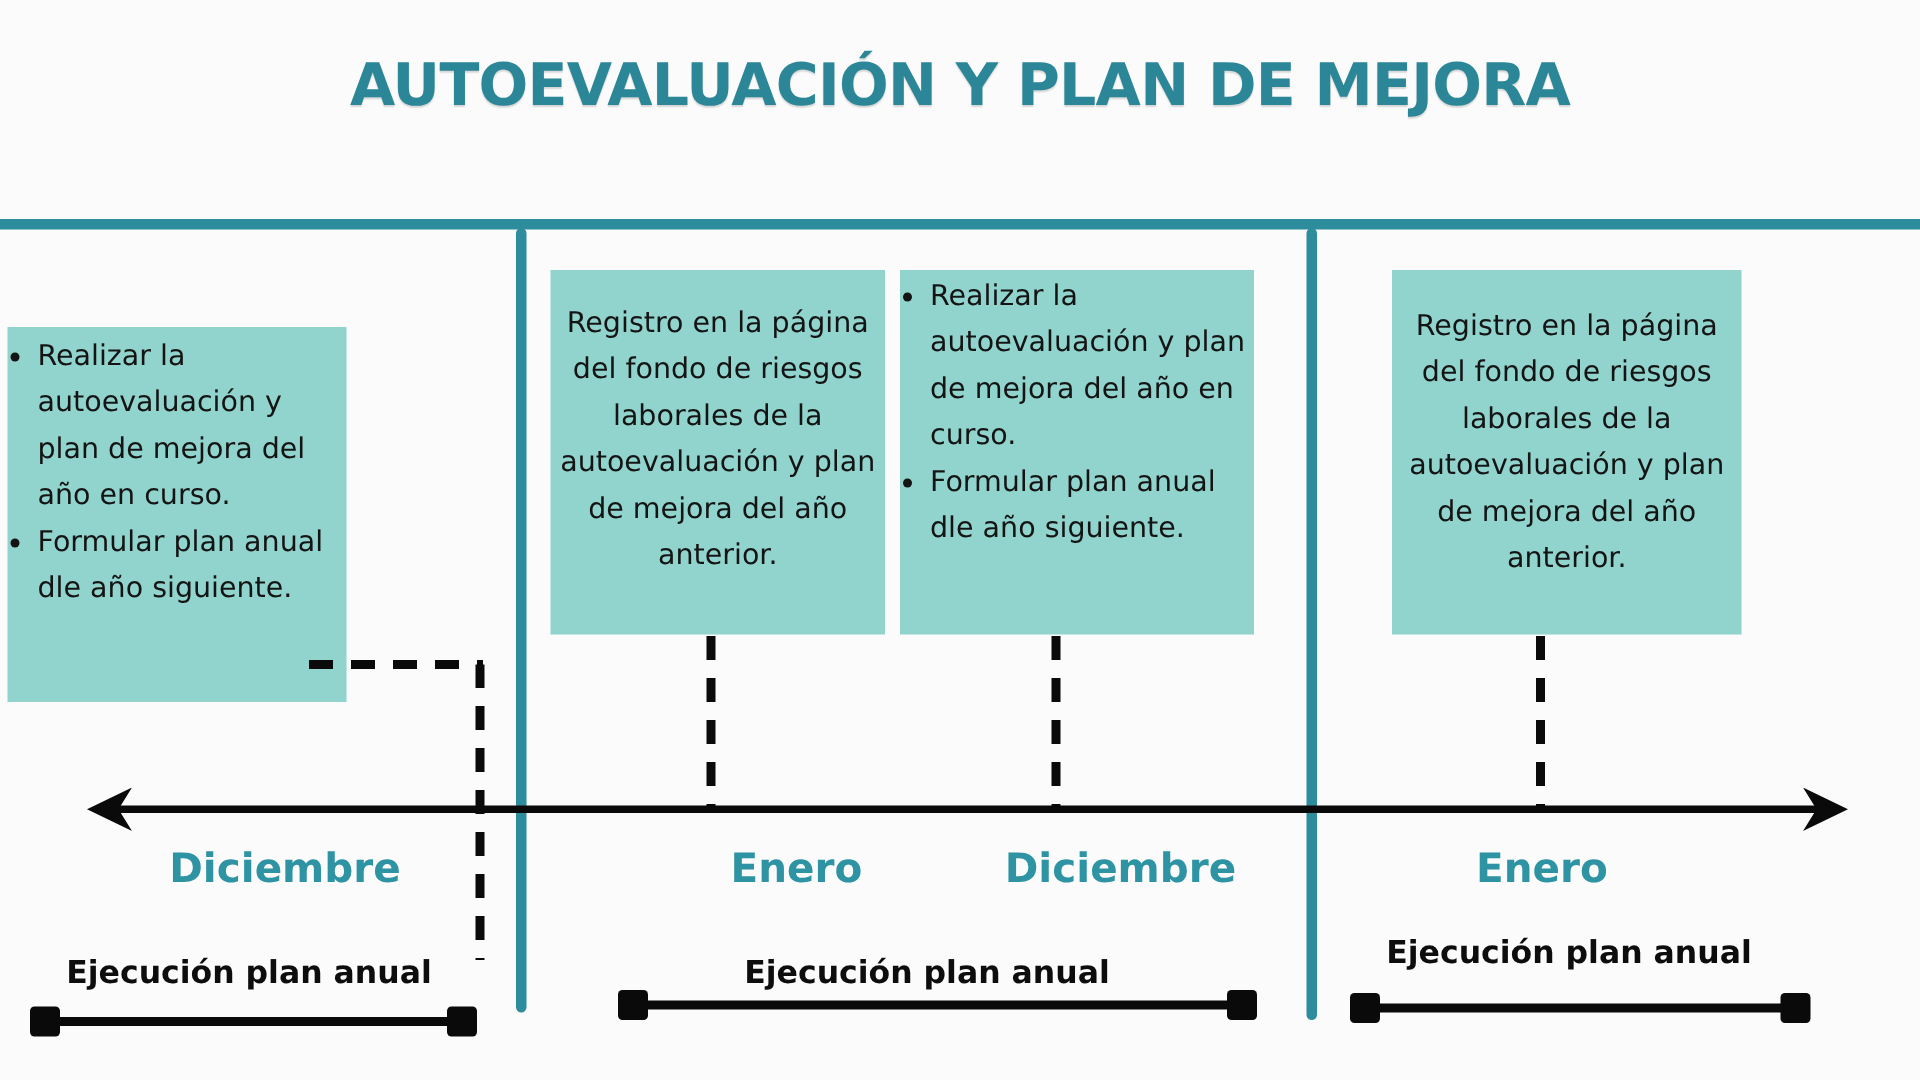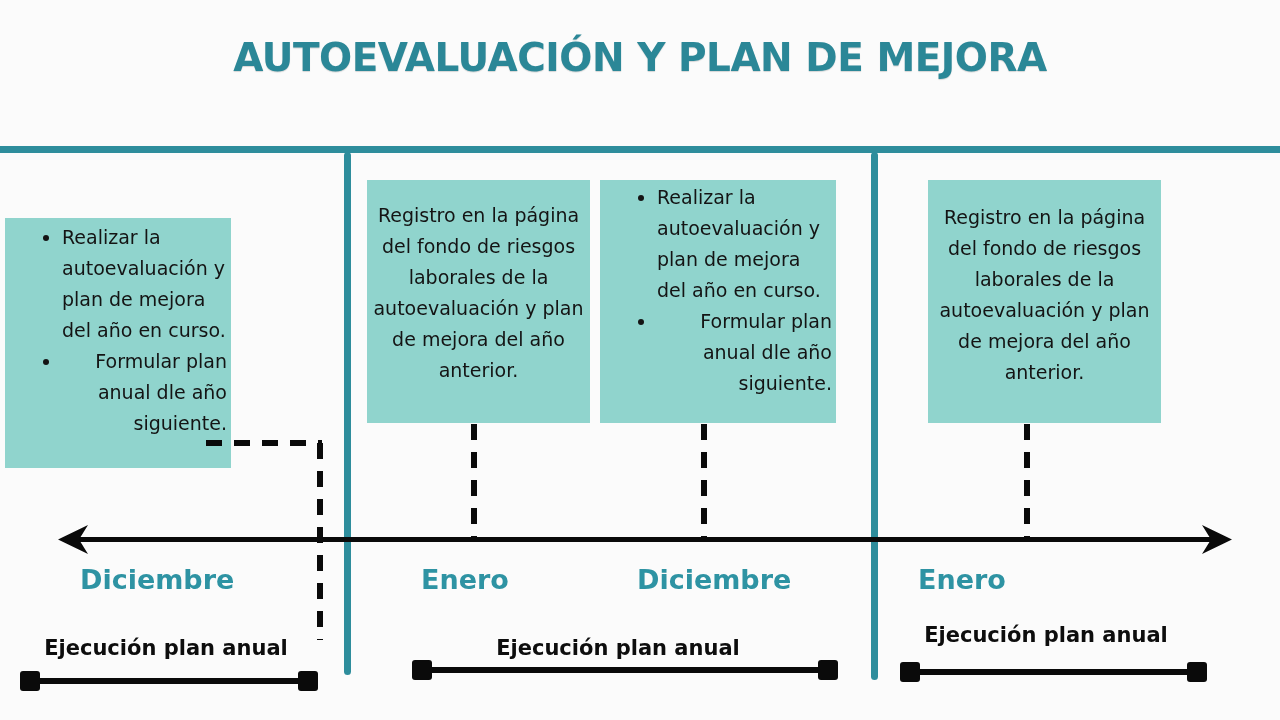--- a/index.html
+++ b/index.html
@@ -17,43 +17,43 @@
   .vsep{position:absolute;width:7px;background:#2e8d9c;border-radius:4px;}
   .vsep1{left:344px;top:152px;height:523px;}
   .vsep2{left:871px;top:152px;height:528px;}
 
   
   .note{position:absolute;background:#90d4cd;color:#141414;font-size:19px;line-height:31px;}
   .box1{left:5px;top:218px;width:226px;height:250px;padding:4px 4px 0 0;}
   .box2{left:367px;top:180px;width:223px;height:243px;padding:20px 6px 0;text-align:center;}
   .box3{left:600px;top:180px;width:236px;height:243px;padding:2px 4px 0 0;}
   .box4{left:928px;top:180px;width:233px;height:243px;padding:22px 6px 0;text-align:center;}
-  .note ul{margin:0;padding:0 0 0 57px;}
+  .note ul{margin:0;padding:0 0 0 20px;}
   .note li{margin:0;padding:0;}
-  .note li.centered{text-align:right;}
+  .note li.centered{text-align:left;}
 
   
   .dash-h{position:absolute;height:6px;
           background:repeating-linear-gradient(to right,#0a0a0a 0 16px,transparent 16px 28px);}
   .dash-v{position:absolute;width:6px;
           background:repeating-linear-gradient(to bottom,#0a0a0a 0 16px,transparent 16px 28px);}
   .conn1h{left:206px;top:440px;width:116px;}
   .conn1v{left:317px;top:443px;height:197px;}
   .conn2{left:471px;top:424px;height:114px;}
   .conn3{left:701px;top:424px;height:114px;}
   .conn4{left:1024px;top:424px;height:114px;}
 
   
   .tline{position:absolute;left:66px;top:537px;width:1158px;height:5px;background:#0a0a0a;}
   .ahead{position:absolute;top:525px;width:30px;height:29px;background:#0a0a0a;}
   .ahead.l{left:58px;clip-path:polygon(0 50%,100% 0,70% 50%,100% 100%);}
   .ahead.r{left:1202px;clip-path:polygon(100% 50%,0 0,30% 50%,0 100%);}
 
   
-  .month{position:absolute;top:564px;width:220px;
+  .month{position:absolute;top:564px;width:220px;text-align:center;
          color:#2e93a3;font-weight:bold;font-size:27px;}
   .m1{left:80px;} .m2{left:421px;} .m3{left:637px;} .m4{left:918px;}
 
   
   .exec-label{position:absolute;width:260px;text-align:center;color:#0d0d0d;
               font-weight:bold;font-size:21px;}
   .e1{left:36px;top:636px;} .e2{left:488px;top:636px;} .e3{left:916px;top:623px;}
   .ebar{position:absolute;height:20px;}
   .b1{left:20px;top:671px;width:298px;}
   .b2{left:412px;top:660px;width:426px;}

